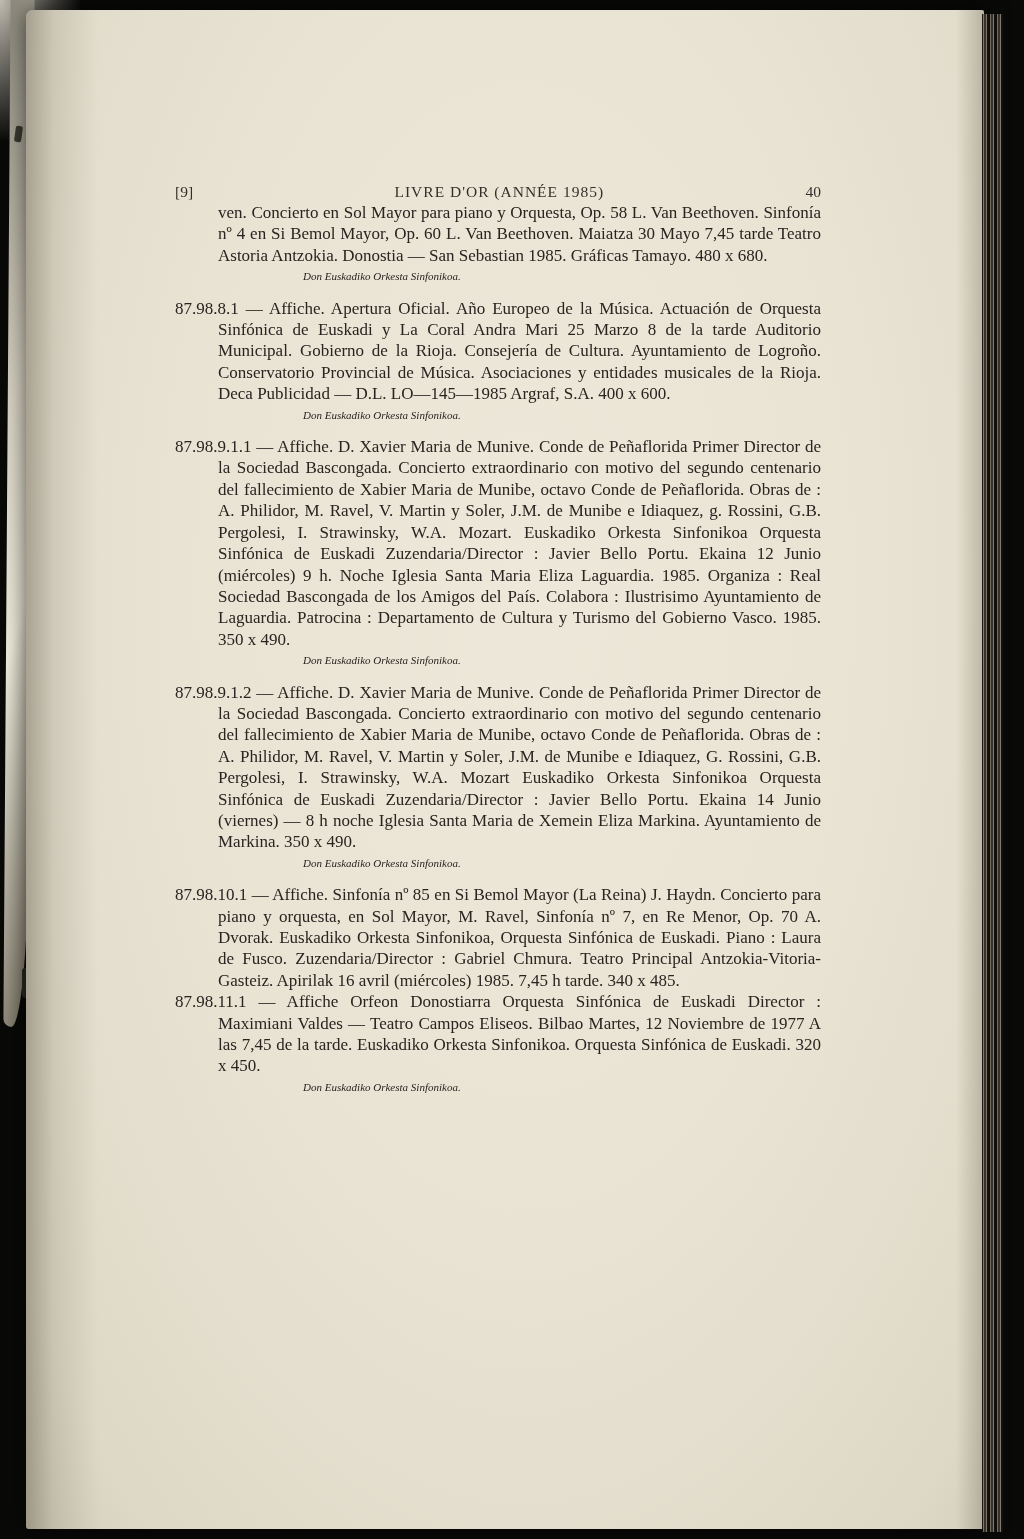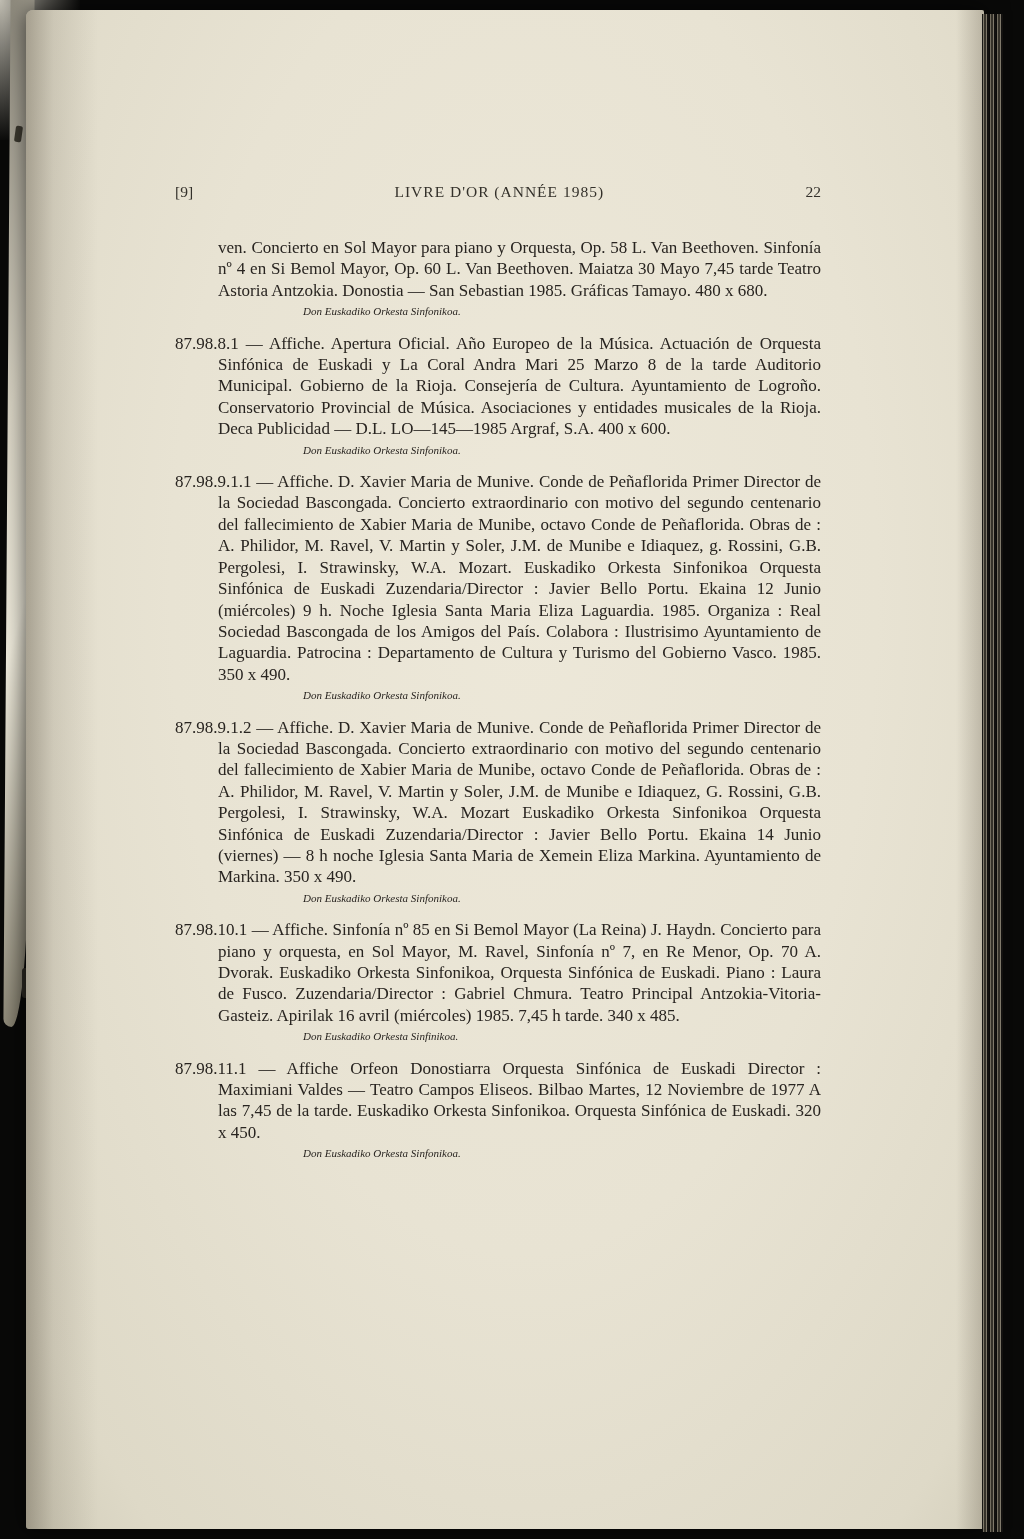--- a/index.html
+++ b/index.html
@@ -60,21 +60,21 @@
   
   .content {
     position:relative; margin-left:149px; width:646px; padding-top:172px;
     color:#29251f;
   }
   .running-head {
     display:flex; justify-content:space-between; align-items:baseline;
     font-size:15.5px; line-height:20px; color:#33302a;
   }
   .running-head .title { letter-spacing:1px; }
-  main { margin-top:35px; }
+  main { }
   .entry-text {
     font-size:17px; line-height:21.4px; text-align:justify;
     padding-left:43px; text-indent:-43px; color:#282420;
   }
   .entry-text.continuation { text-indent:0; }
   .attribution {
     font-style:italic; font-size:11px; line-height:21.4px;
     margin:0 0 10px 128px; color:#282420;
   }
 </style>
@@ -86,21 +86,21 @@
   <div class="edge-sliver"></div>
   <div class="sliver-mark-top"></div>
   <div class="sliver-mark-bottom"></div>
 
   <div class="page">
     <div class="content">
 
       <header class="running-head">
         <span class="marker">[9]</span>
         <span class="title">LIVRE D'OR (ANNÉE 1985)</span>
-        <span class="folio">22</span>
+        <span class="folio">40</span>
       </header>
 
       <main>
 
         <section class="entry">
           <p class="entry-text continuation"><span class="num"></span><span>ven. Concierto en Sol Mayor para piano y Orquesta, Op. 58 L. Van Beethoven. Sinfonía nº 4 en Si Bemol Mayor, Op. 60 L. Van Beethoven. Maiatza 30 Mayo 7,45 tarde Teatro Astoria Antzokia. Donostia — San Sebastian 1985. Gráficas Tamayo. 480 x 680.</span></p>
           <p class="attribution">Don Euskadiko Orkesta Sinfonikoa.</p>
         </section>
 
         <section class="entry">
@@ -113,21 +113,20 @@
           <p class="attribution">Don Euskadiko Orkesta Sinfonikoa.</p>
         </section>
 
         <section class="entry">
           <p class="entry-text"><span class="num">87.98.9.1.2 — </span><span>Affiche. D. Xavier Maria de Munive. Conde de Peñaflorida Primer Director de la Sociedad Bascongada. Concierto extraordinario con motivo del segundo centenario del fallecimiento de Xabier Maria de Munibe, octavo Conde de Peñaflorida. Obras de : A. Philidor, M. Ravel, V. Martin y Soler, J.M. de Munibe e Idiaquez, G. Rossini, G.B. Pergolesi, I. Strawinsky, W.A. Mozart Euskadiko Orkesta Sinfonikoa Orquesta Sinfónica de Euskadi Zuzendaria/Director : Javier Bello Portu. Ekaina 14 Junio (viernes) — 8 h noche Iglesia Santa Maria de Xemein Eliza Markina. Ayuntamiento de Markina. 350 x 490.</span></p>
           <p class="attribution">Don Euskadiko Orkesta Sinfonikoa.</p>
         </section>
 
         <section class="entry">
           <p class="entry-text"><span class="num">87.98.10.1 — </span><span>Affiche. Sinfonía nº 85 en Si Bemol Mayor (La Reina) J. Haydn. Concierto para piano y orquesta, en Sol Mayor, M. Ravel, Sinfonía nº 7, en Re Menor, Op. 70 A. Dvorak. Euskadiko Orkesta Sinfonikoa, Orquesta Sinfónica de Euskadi. Piano : Laura de Fusco. Zuzendaria/Director : Gabriel Chmura. Teatro Principal Antzokia-Vitoria-Gasteiz. Apirilak 16 avril (miércoles) 1985. 7,45 h tarde. 340 x 485.</span></p>
-          <p class="attribution">Don Euskadiko Orkesta Sinfinikoa.</p>
         </section>
 
         <section class="entry">
           <p class="entry-text"><span class="num">87.98.11.1 — </span><span>Affiche Orfeon Donostiarra Orquesta Sinfónica de Euskadi Director : Maximiani Valdes — Teatro Campos Eliseos. Bilbao Martes, 12 Noviembre de 1977 A las 7,45 de la tarde. Euskadiko Orkesta Sinfonikoa. Orquesta Sinfónica de Euskadi. 320 x 450.</span></p>
           <p class="attribution">Don Euskadiko Orkesta Sinfonikoa.</p>
         </section>
 
       </main>
     </div>
   </div>

